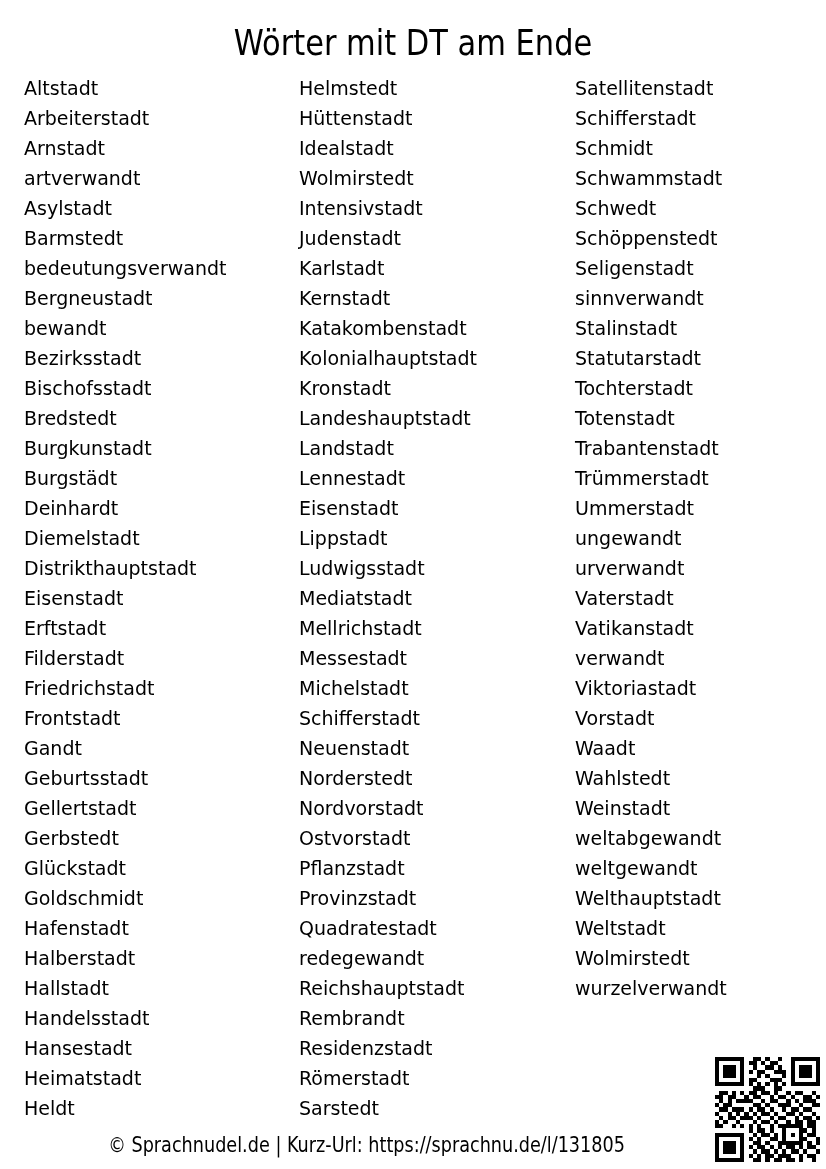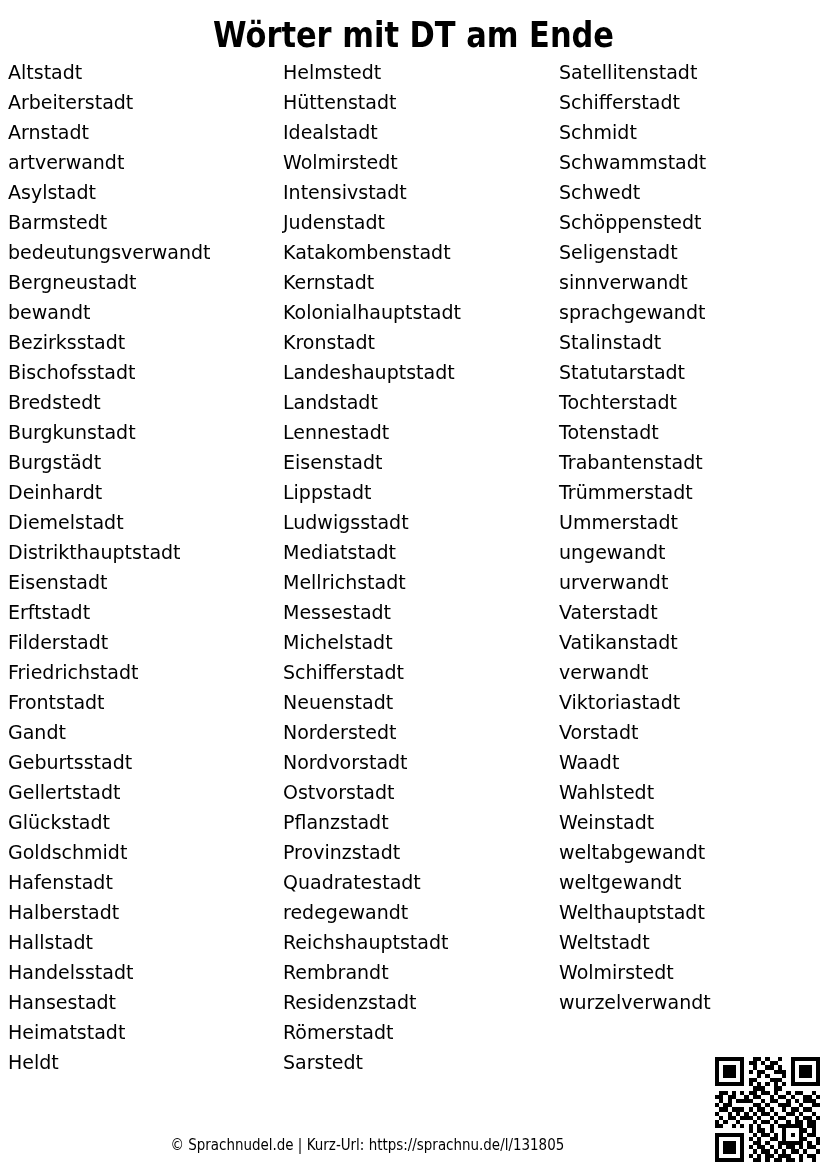--- a/index.html
+++ b/index.html
@@ -6,54 +6,54 @@
   body {
     width: 826px;
     height: 1169px;
     background: #ffffff;
     color: #000000;
     font-family: "DejaVu Sans", sans-serif;
     position: relative;
     overflow: hidden;
   }
   .title {
-    margin: 4px;
+    margin: 12px;
     padding-top: 13px;
     height: 36px;
     text-align: center;
     font-size: 35px;
     line-height: 36px;
-    font-weight: bold;
+    font-weight: normal;
     white-space: nowrap;
   }
   .title .condensed {
     display: inline-block;
     transform: scaleX(0.87);
     transform-origin: center;
   }
   .columns {
     display: grid;
     grid-template-columns: 275px 276px 1fr;
-    padding-left: 8px;
+    padding-left: 24px;
     margin-top: 2px;
   }
   .word {
     height: 30px;
     line-height: 30px;
     font-size: 19px;
     white-space: nowrap;
     overflow: visible;
   }
   .footer {
     position: absolute;
     left: 0;
     right: 0;
     bottom: 13px;
     text-align: center;
-    font-size: 16px;
+    font-size: 21px;
     line-height: 22px;
     padding-right: 92px;
     white-space: nowrap;
   }
   .footer .condensed {
     display: inline-block;
     transform: scaleX(0.84);
     transform-origin: center;
   }
   .qr {
@@ -90,39 +90,41 @@
       <div class="word">Diemelstadt</div>
       <div class="word">Distrikthauptstadt</div>
       <div class="word">Eisenstadt</div>
       <div class="word">Erftstadt</div>
       <div class="word">Filderstadt</div>
       <div class="word">Friedrichstadt</div>
       <div class="word">Frontstadt</div>
       <div class="word">Gandt</div>
       <div class="word">Geburtsstadt</div>
       <div class="word">Gellertstadt</div>
+      <div class="word">Gerbstedt</div>
       <div class="word">Glückstadt</div>
       <div class="word">Goldschmidt</div>
       <div class="word">Hafenstadt</div>
       <div class="word">Halberstadt</div>
       <div class="word">Hallstadt</div>
       <div class="word">Handelsstadt</div>
       <div class="word">Hansestadt</div>
       <div class="word">Heimatstadt</div>
       <div class="word">Heldt</div>
     </div>
   <div class="col">
       <div class="word">Helmstedt</div>
       <div class="word">Hüttenstadt</div>
       <div class="word">Idealstadt</div>
       <div class="word">Wolmirstedt</div>
       <div class="word">Intensivstadt</div>
       <div class="word">Judenstadt</div>
+      <div class="word">Karlstadt</div>
+      <div class="word">Kernstadt</div>
       <div class="word">Katakombenstadt</div>
-      <div class="word">Kernstadt</div>
       <div class="word">Kolonialhauptstadt</div>
       <div class="word">Kronstadt</div>
       <div class="word">Landeshauptstadt</div>
       <div class="word">Landstadt</div>
       <div class="word">Lennestadt</div>
       <div class="word">Eisenstadt</div>
       <div class="word">Lippstadt</div>
       <div class="word">Ludwigsstadt</div>
       <div class="word">Mediatstadt</div>
       <div class="word">Mellrichstadt</div>
@@ -145,21 +147,20 @@
     </div>
   <div class="col">
       <div class="word">Satellitenstadt</div>
       <div class="word">Schifferstadt</div>
       <div class="word">Schmidt</div>
       <div class="word">Schwammstadt</div>
       <div class="word">Schwedt</div>
       <div class="word">Schöppenstedt</div>
       <div class="word">Seligenstadt</div>
       <div class="word">sinnverwandt</div>
-      <div class="word">sprachgewandt</div>
       <div class="word">Stalinstadt</div>
       <div class="word">Statutarstadt</div>
       <div class="word">Tochterstadt</div>
       <div class="word">Totenstadt</div>
       <div class="word">Trabantenstadt</div>
       <div class="word">Trümmerstadt</div>
       <div class="word">Ummerstadt</div>
       <div class="word">ungewandt</div>
       <div class="word">urverwandt</div>
       <div class="word">Vaterstadt</div>

